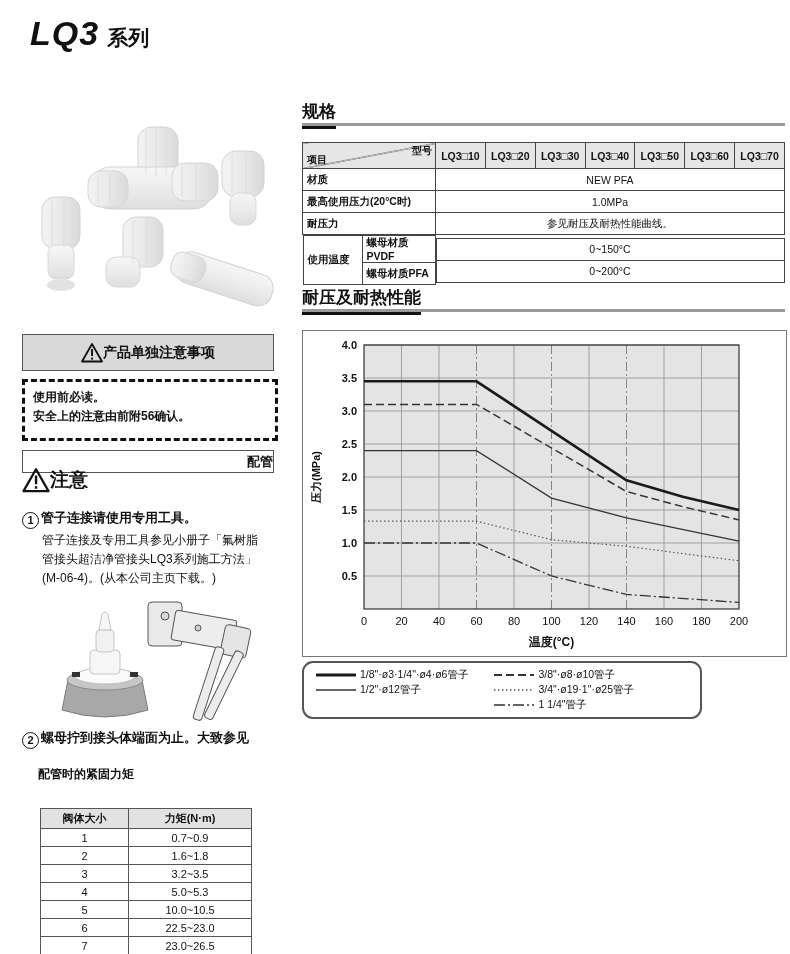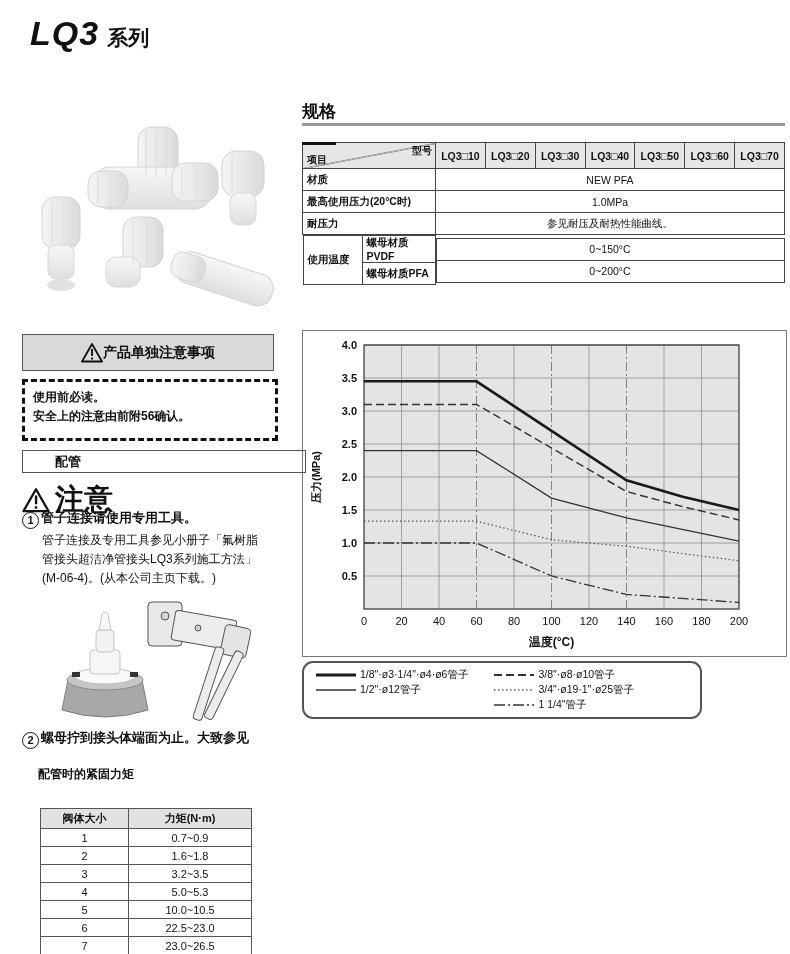--- a/index.html
+++ b/index.html
@@ -8,21 +8,21 @@
 
   
   .title{position:absolute;left:30px;top:14px;white-space:nowrap;}
   .title .lq{font-size:34px;font-weight:bold;font-style:italic;letter-spacing:1px;}
   .title .ser{font-size:21px;font-weight:bold;margin-left:8px;}
 
   
   .sechead{position:absolute;left:302px;width:483px;height:26px;}
   .sechead .bar{position:absolute;left:0;right:0;bottom:0;height:3px;background:#9a9a9a;}
   .sechead .txt{position:relative;display:inline-block;font-size:17px;font-weight:bold;
-                padding-bottom:19px;border-bottom:3px solid #111;z-index:1;}
+                padding-bottom:3px;border-bottom:3px solid #111;z-index:1;}
 
   
   table.spec{position:absolute;left:302px;top:142px;width:483px;border-collapse:collapse;
              font-size:10.5px;table-layout:fixed;}
   table.spec th,table.spec td{border:1px solid #444;padding:0 2px;height:21px;overflow:hidden;}
   table.spec .hrow th{background:#e6e6e6;font-weight:bold;height:25px;}
   table.spec td.lab{text-align:left;font-weight:bold;padding-left:4px;background:#fff;}
   table.spec td.val{text-align:center;background:#fff;}
   td.diag{position:relative;background:#e6e6e6;padding:0;
           background-image:linear-gradient(to bottom right,transparent calc(50% - 0.7px),#444,transparent calc(50% + 0.7px));text-align:right;}
@@ -38,23 +38,23 @@
   .lg-col{display:flex;flex-direction:column;gap:1px;}
   .lg-item{display:flex;align-items:center;gap:4px;font-size:10.5px;white-space:nowrap;}
 
   
   .banner{position:absolute;left:22px;top:334px;width:250px;height:35px;background:#d9d9d9;
           border:1px solid #555;display:flex;align-items:center;justify-content:center;
           font-size:14px;font-weight:bold;gap:0;}
   .mustread{position:absolute;left:22px;top:379px;width:234px;height:44px;border:3px dashed #111;
             padding:6px 8px;font-size:12px;font-weight:bold;line-height:1.6;}
   .pipehead{position:absolute;left:22px;top:450px;width:250px;height:21px;border:1px solid #555;
-            text-align:left;font-size:13px;font-weight:bold;line-height:21px;padding-left:32px;}
-  .cauthead{position:absolute;left:22px;top:480px;display:flex;align-items:center;gap:5px;
-            font-size:29px;font-weight:bold;}
+            text-align:right;font-size:13px;font-weight:bold;line-height:21px;}
+  .cauthead{position:absolute;left:22px;top:467px;display:flex;align-items:center;
+            font-size:19px;font-weight:bold;}
   .item{position:absolute;font-size:13px;font-weight:bold;line-height:1.45;}
   .circ{display:inline-block;width:15px;height:15px;border:1.6px solid #111;border-radius:50%;
         text-align:center;line-height:15px;font-size:11px;font-weight:bold;margin-right:2px;
         vertical-align:-2px;}
   .para{position:absolute;left:42px;top:531px;width:240px;font-size:12px;line-height:1.6;
         font-weight:normal;}
   .torque-title{position:absolute;left:38px;top:766px;font-size:12px;font-weight:bold;}
   table.torque{position:absolute;left:40px;top:784px;width:212px;border-collapse:collapse;
                font-size:11px;table-layout:fixed;margin-top:24px;}
   table.torque th,table.torque td{border:1px solid #555;height:17px;text-align:center;padding:0;}
@@ -188,20 +188,24 @@
           <tr>
                   <td class="val" style="border:1px solid #444;height:21px;text-align:center;">0~200°C</td>
                 </tr>
         </tbody>
             </table>
       </td>
     </tr>
   </tbody>
     </table>
 
+  <div class="sechead" style="top:286px;">
+    <span class="bar"></span>
+    <span class="txt">耐压及耐热性能</span>
+  </div>
 
   <div class="chartbox">
     <svg id="chart-svg" width="483" height="325" viewBox="0 0 483 325">
         <rect x="61" y="14" width="375" height="264" fill="#e4e4e4"></rect>
         <line x1="61" y1="245" x2="436" y2="245" stroke="#999999" stroke-width="0.9"></line>
         <text x="54" y="249" text-anchor="end" font-size="11" font-weight="bold" fill="#111">0.5</text>
         <line x1="61" y1="212" x2="436" y2="212" stroke="#999999" stroke-width="0.9"></line>
         <text x="54" y="216" text-anchor="end" font-size="11" font-weight="bold" fill="#111">1.0</text>
         <line x1="61" y1="179" x2="436" y2="179" stroke="#999999" stroke-width="0.9"></line>
         <text x="54" y="183" text-anchor="end" font-size="11" font-weight="bold" fill="#111">1.5</text>

